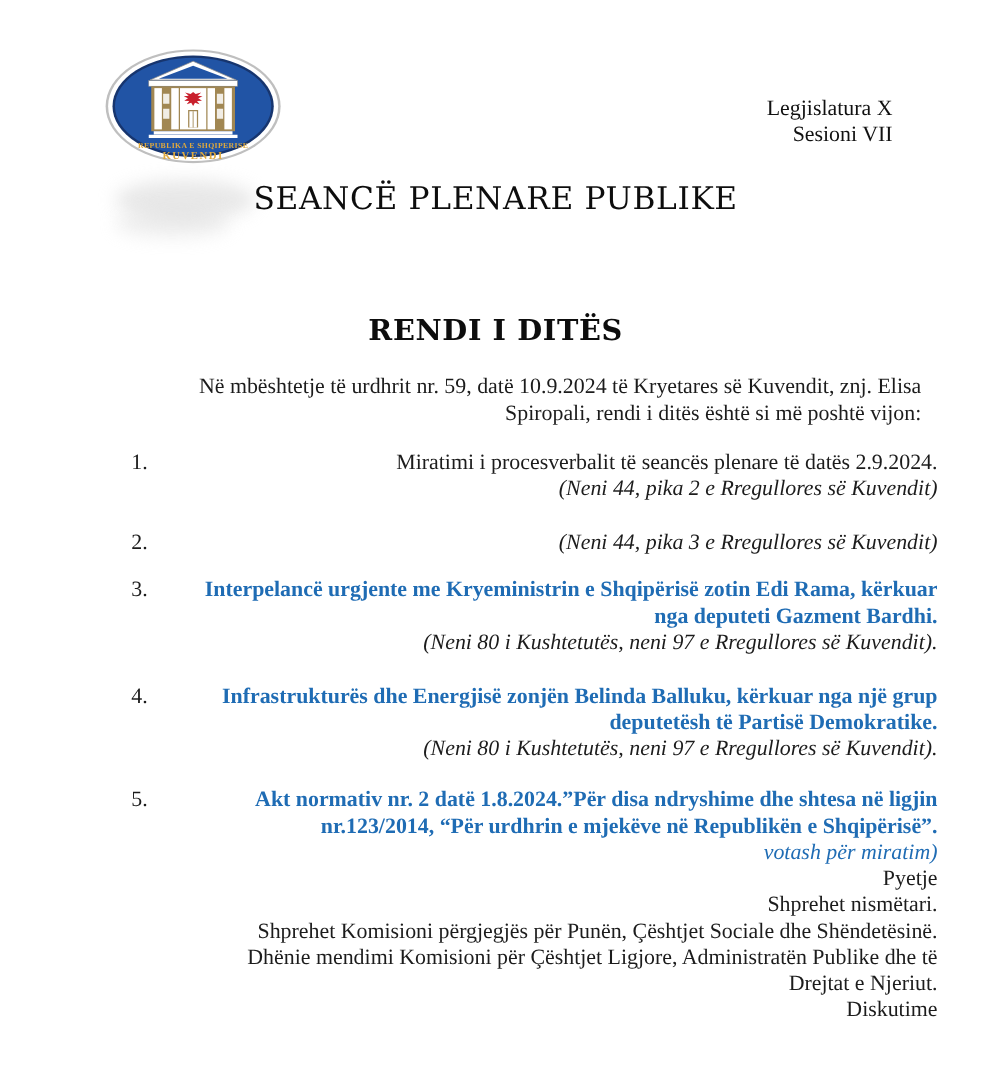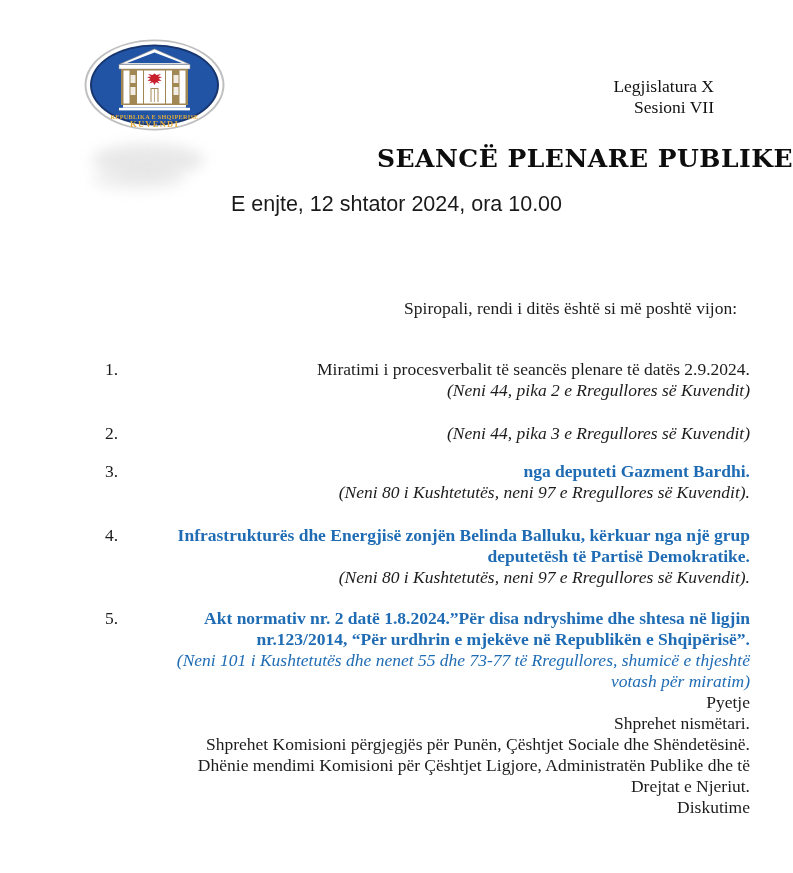--- a/index.html
+++ b/index.html
@@ -21,23 +21,23 @@
     font-size:17.5px; line-height:21px;
     color:#111;
   }
   
   .smudge { position:absolute; border-radius:50%; background:#d6d6d6; filter:blur(7px); }
   .smudge.a { left:92px; top:144px; width:112px; height:32px; opacity:.55; }
   .smudge.b { left:92px; top:168px; width:92px;  height:22px; opacity:.40; }
   
   .doc-title {
     position:absolute; top:144px; left:0; width:100%;
-    text-align:right;
+    text-align:center;
     font-family:"DejaVu Serif", serif;
-    font-weight:700; font-size:25px; letter-spacing:.5px;
+    font-weight:400; font-size:25px; letter-spacing:.5px;
     color:#0d0d0d;
   }
   .doc-date {
     position:absolute; top:192px; left:0; width:100%;
     text-align:center;
     font-family:"Liberation Sans", sans-serif;
     font-size:21.5px; color:#1a1a1a;
   }
   .agenda-heading {
     position:absolute; top:251px; left:0; width:100%;
@@ -110,23 +110,24 @@
 
   <div class="session-info">
     <div class="line">Legjislatura X</div>
     <div class="line">Sesioni VII</div>
   </div>
 
   <div class="smudge a"></div>
   <div class="smudge b"></div>
 
   <div class="doc-title">SEANCË PLENARE PUBLIKE</div>
-  <div class="doc-date">E enjte, 12 shtator 2024, ora 10.00</div>
+  <div class="agenda-heading">RENDI I DITËS</div>
 
   <div class="intro">
+    <span class="line">Në mbështetje të urdhrit nr. 59, datë 10.9.2024 të Kryetares së Kuvendit, znj. Elisa</span>
     <span class="line">Spiropali, rendi i ditës është si më poshtë vijon:</span>
   </div>
 
   <div class="agenda-list">
 
     <div class="agenda-item item-1">
       <div class="num">1.</div>
       <div class="body">
         <span class="line">Miratimi i procesverbalit të seancës plenare të datës 2.9.2024.</span>
         <span class="line t-note">(Neni 44, pika 2 e Rregullores së Kuvendit)</span>
@@ -136,40 +137,40 @@
     <div class="agenda-item item-2">
       <div class="num">2.</div>
       <div class="body">
         <span class="line t-note">(Neni 44, pika 3 e Rregullores së Kuvendit)</span>
       </div>
     </div>
 
     <div class="agenda-item item-3">
       <div class="num">3.</div>
       <div class="body">
+        <span class="line t-blue">Interpelancë urgjente me Kryeministrin e Shqipërisë zotin Edi Rama, kërkuar</span>
         <span class="line t-blue">nga deputeti Gazment Bardhi.</span>
         <span class="line t-note">(Neni 80 i Kushtetutës, neni 97 e Rregullores së Kuvendit).</span>
       </div>
     </div>
 
     <div class="agenda-item item-4">
       <div class="num">4.</div>
       <div class="body">
         <span class="line t-blue">Infrastrukturës dhe Energjisë zonjën Belinda Balluku, kërkuar nga një grup</span>
         <span class="line t-blue">deputetësh të Partisë Demokratike.</span>
         <span class="line t-note">(Neni 80 i Kushtetutës, neni 97 e Rregullores së Kuvendit).</span>
       </div>
     </div>
 
     <div class="agenda-item item-5">
       <div class="num">5.</div>
       <div class="body">
         <span class="line t-blue">Akt normativ nr. 2 datë 1.8.2024.”Për disa ndryshime dhe shtesa në ligjin</span>
         <span class="line t-blue">nr.123/2014, “Për urdhrin e mjekëve në Republikën e Shqipërisë”.</span>
-        <span class="line t-note blue">(Neni 101 i Kushtetutës dhe nenet 55 dhe 73-77 të Rregullores, shumicë e thjeshtë</span>
         <span class="line t-note blue">votash për miratim)</span>
         <span class="line">Pyetje</span>
         <span class="line">Shprehet nismëtari.</span>
         <span class="line">Shprehet Komisioni përgjegjës për Punën, Çështjet Sociale dhe Shëndetësinë.</span>
         <span class="line">Dhënie mendimi Komisioni për Çështjet Ligjore, Administratën Publike dhe të</span>
         <span class="line">Drejtat e Njeriut.</span>
         <span class="line">Diskutime</span>
       </div>
     </div>
 

